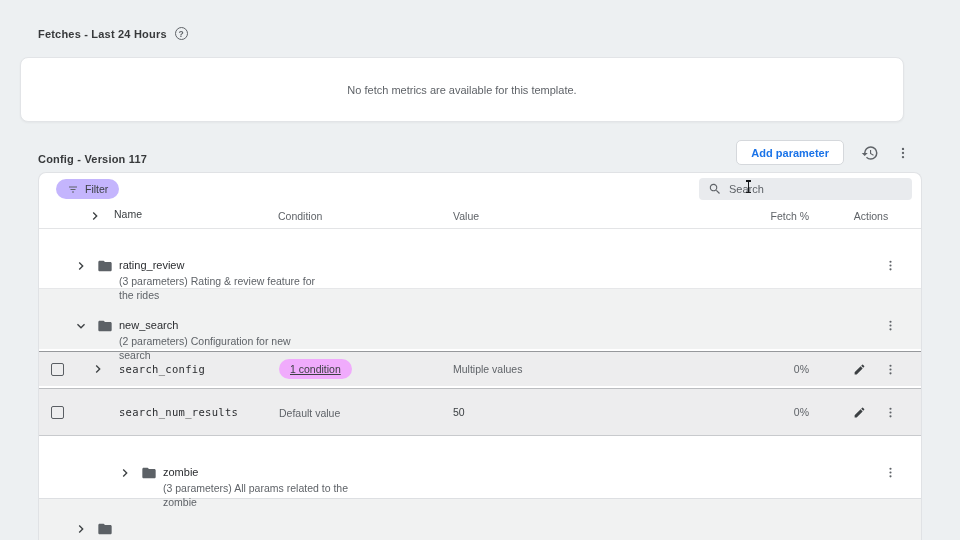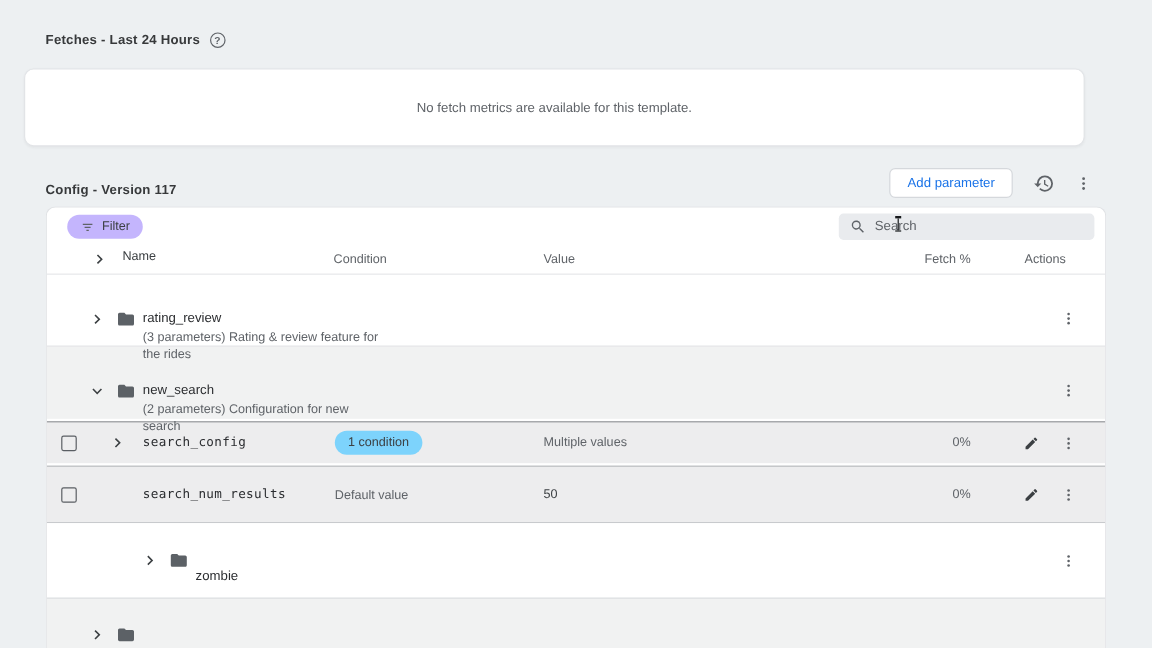--- a/index.html
+++ b/index.html
@@ -17,52 +17,52 @@
     color:#5f6368; font-size:8.5px; font-weight:bold; display:flex; align-items:center; justify-content:center; cursor:pointer; }
   
   .empty-card { position:absolute; left:20px; top:57px; width:884px; height:65px; background:#fff;
     border:1px solid #e2e4e7; border-radius:8px; display:flex; align-items:center; justify-content:center;
     font-size:11px; color:#5f6368; box-shadow:0 1px 2px rgba(60,64,67,.05); }
   
   .config-bar { position:absolute; left:38px; right:50px; top:136px; height:29px;
     display:flex; align-items:flex-end; justify-content:space-between; }
   .config-title { font-size:11px; font-weight:bold; color:#37393b; letter-spacing:.2px; }
   .config-actions { display:flex; align-items:center; gap:17px; }
-  .add-param-btn { height:25px; padding:0 14px; background:#fff; color:#1a73e8; font-size:11px; font-weight:normal;
+  .add-param-btn { height:25px; padding:0 14px; background:#fff; color:#1a73e8; font-size:11px; font-weight:bold;
     border:1px solid #d5d8dc; border-radius:5px; font-family:inherit; cursor:pointer;margin-left:44px; }
   .icon-btn { color:#5f6368; display:flex; align-items:center; cursor:pointer; }
   
   .table-card { position:absolute; left:38px; top:172px; width:884px; bottom:0; background:#fff;
     border:1px solid #e0e2e5; border-bottom:none; border-radius:8px 8px 0 0; overflow:hidden; }
   .toolbar { height:30px; display:flex; align-items:center; justify-content:space-between; padding:2px 9px 0 17px; }
   .filter-pill { height:20px; padding:0 11px; border-radius:10px; background:#c4b5fd; display:flex; align-items:center;
     gap:6px; font-size:10.5px; color:#3c4043; cursor:pointer; }
   .search-box { width:213px; height:22px; background:#e9ebee; border-radius:4px; display:flex; align-items:center;
     padding:0 9px; gap:7px; }
   .search-box input { border:none; background:transparent; outline:none; font-size:11px; color:#3c4043;
     width:100%; font-family:inherit; padding:0; }
   .search-box input::placeholder { color:#5f6368; }
   
   .thead { display:grid; grid-template-columns:65px 174px 175px 1fr 70px 100px; align-items:center; height:26px;
     border-bottom:1px solid #e3e4e6; font-size:10.5px; color:#5f6368; }
-  .thead .th-lead { padding-left:36px; display:flex; align-items:flex-start; color:#3c4043; }
+  .thead .th-lead { padding-left:48px; display:flex; align-items:flex-start; color:#3c4043; }
   .th-fetch { text-align:right; padding-right:12px; }
   .th-actions { text-align:center; }
   
   .trow { display:grid; grid-template-columns:80px 160px 174px 1fr 70px 100px; align-items:center; cursor:pointer; }
   .lead { display:flex; align-items:center; grid-column:1; }
   .lead-group { padding-left:34px; gap:8px; }
   .lead-param { padding-left:12px; gap:26px; }
   .gcell { grid-column:2/5; display:flex; flex-direction:column; justify-content:center;margin-top:30px; }
   .gname { font-size:11px; color:#2b2d30; margin-bottom:4px; }
   .gdesc { font-size:10.5px; color:#5f6368; line-height:13.5px; max-width:205px; }
   .mono { font-family:"DejaVu Sans Mono", monospace; font-size:10.5px; color:#2b2d30; letter-spacing:.3px; }
   .pname { grid-column:2; }
   .cond-cell { grid-column:3; }
-  .badge { display:inline-block; background:#7dd3fc; border-radius:10px; padding:4px 11px; font-size:10.5px; color:#3c4043; }
+  .badge { display:inline-block; background:#f0abfc; border-radius:10px; padding:4px 11px; font-size:10.5px; color:#3c4043;text-decoration:underline; }
   .cond-text { font-size:10.5px; color:#5f6368; }
   .val-cell { grid-column:4; font-size:10.5px; color:#5f6368; }
   .val-dark { color:#3c4043; }
   .fetch-cell { grid-column:5; text-align:right; padding-right:12px; font-size:10.5px; color:#5f6368; }
   .actions-cell { grid-column:6; display:flex; justify-content:flex-end; align-items:center; gap:18px; padding-right:24px; }
   .checkbox { width:13px; height:13px; border:1.6px solid #5a5e63; border-radius:2px; background:transparent; flex:none; cursor:pointer; }
   .chev-spacer { width:16px; height:16px; flex:none; }
   .icon16 { width:16px; height:16px; flex:none; display:flex; }
   
   .row-1 { height:59px; background:#fff; }
@@ -271,20 +271,21 @@
           </svg>
       </span>
       <span class="icon16">
         <svg width="16" height="16" viewBox="0 0 24 24" fill="#5c6166">
             <path d="M10 4H4c-1.1 0-1.99.9-1.99 2L2 18c0 1.1.9 2 2 2h16c1.1 0 2-.9 2-2V8c0-1.1-.9-2-2-2h-8l-2-2z"></path>
           </svg>
       </span>
     </div>
     <div class="gcell">
       <div class="gname">zombie</div>
+      <div class="gdesc">(3 parameters) All params related to the zombie</div>
     </div>
     <div class="fetch-cell"></div>
     <div class="actions-cell">
       <span class="icon-btn">
         <svg width="13" height="13" viewBox="0 0 24 24" fill="currentColor">
             <circle cx="12" cy="5" r="2"></circle>
             <circle cx="12" cy="12" r="2"></circle>
             <circle cx="12" cy="19" r="2"></circle>
           </svg>
       </span>

